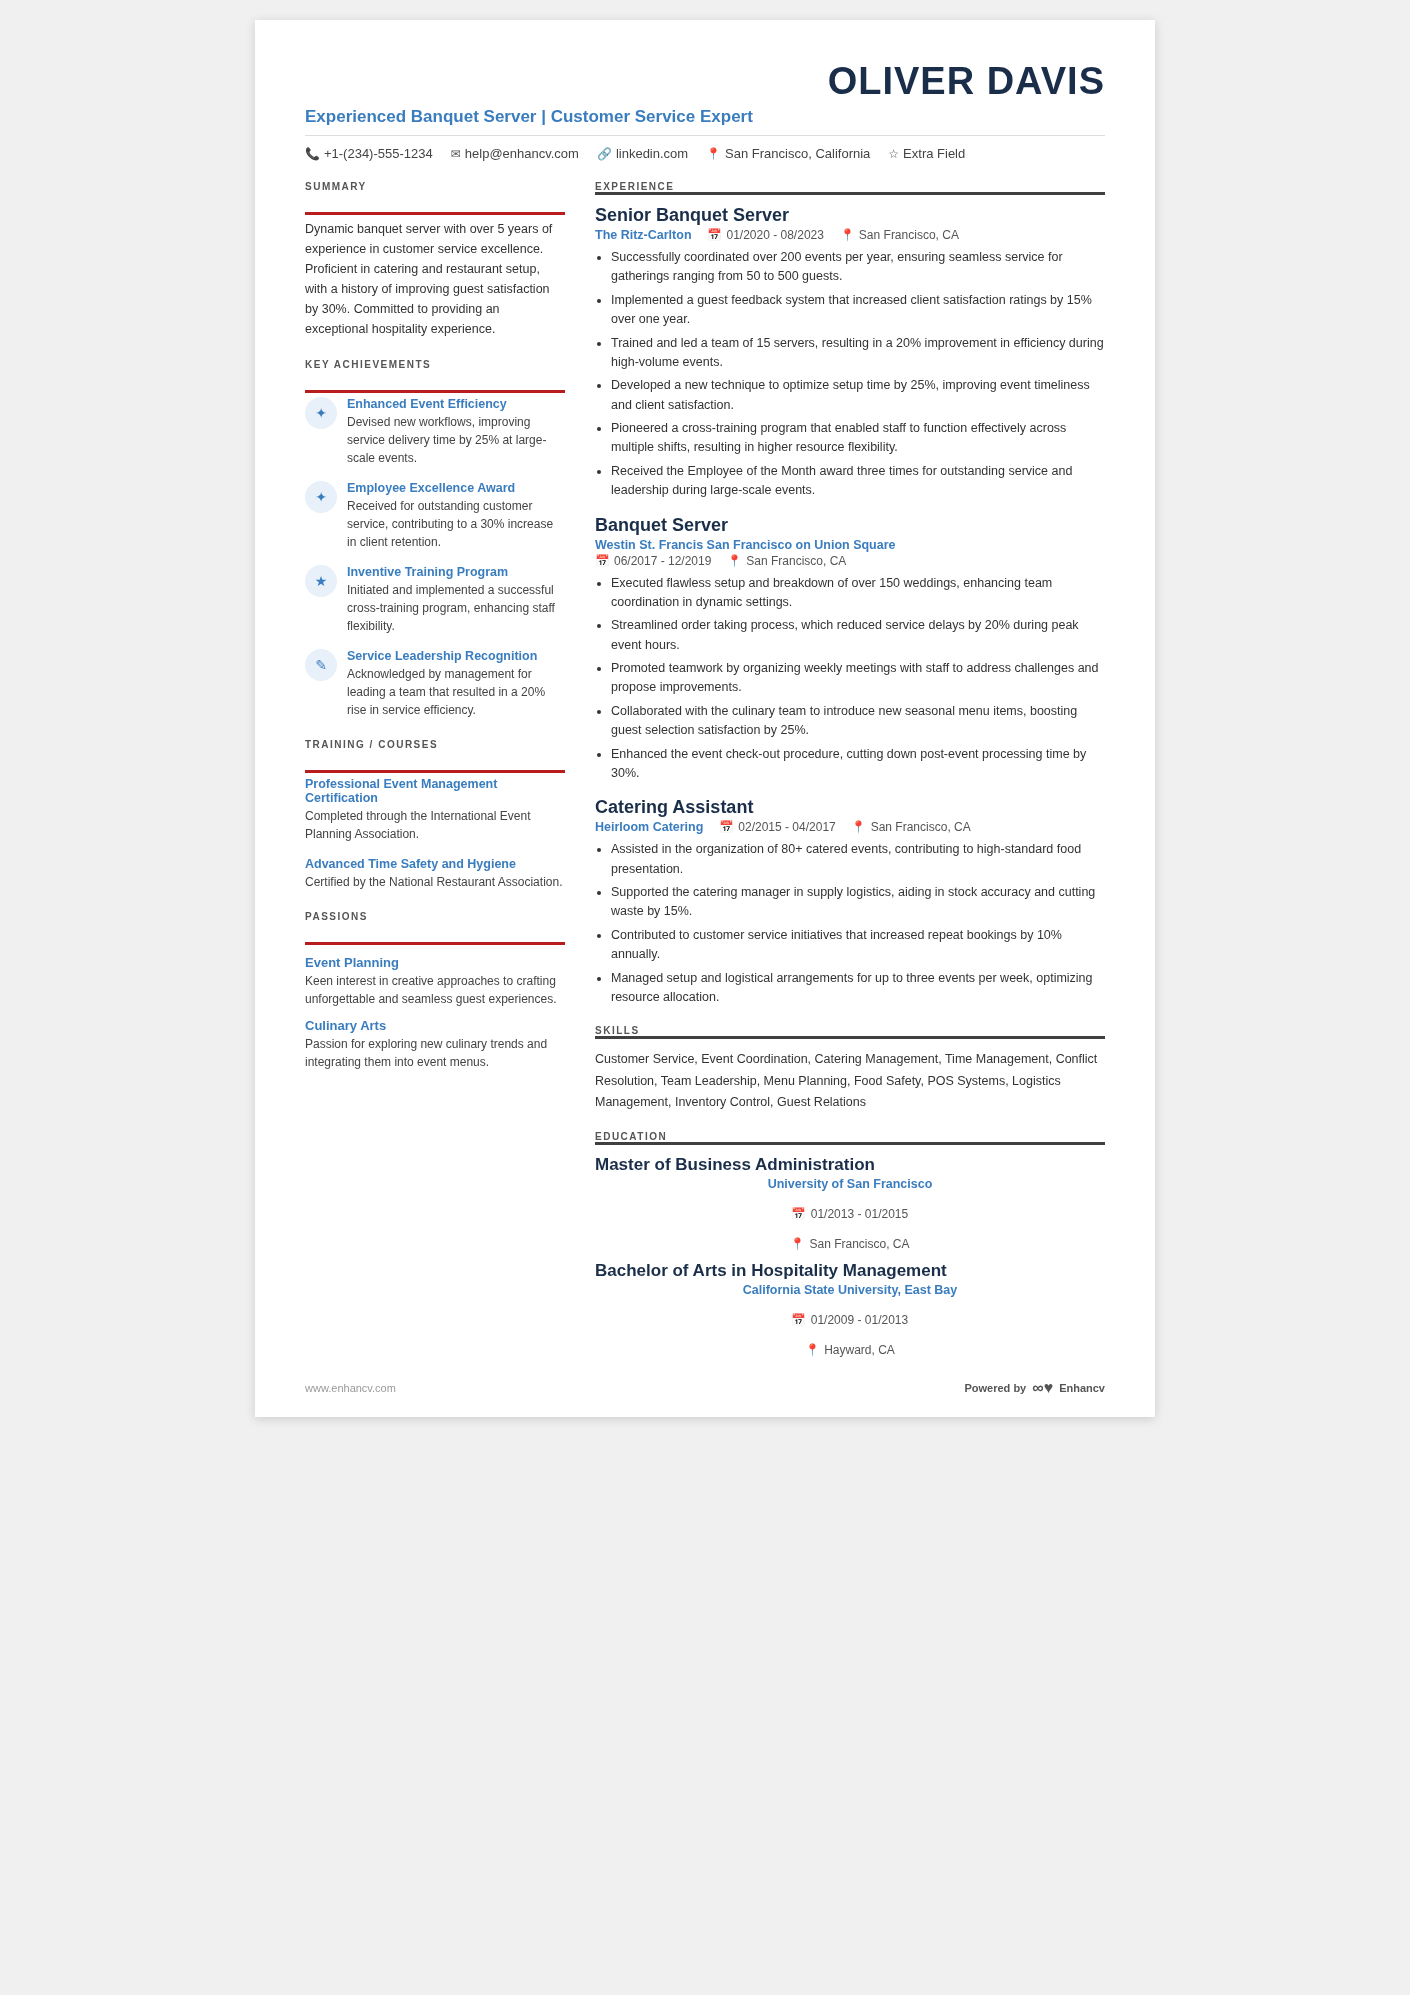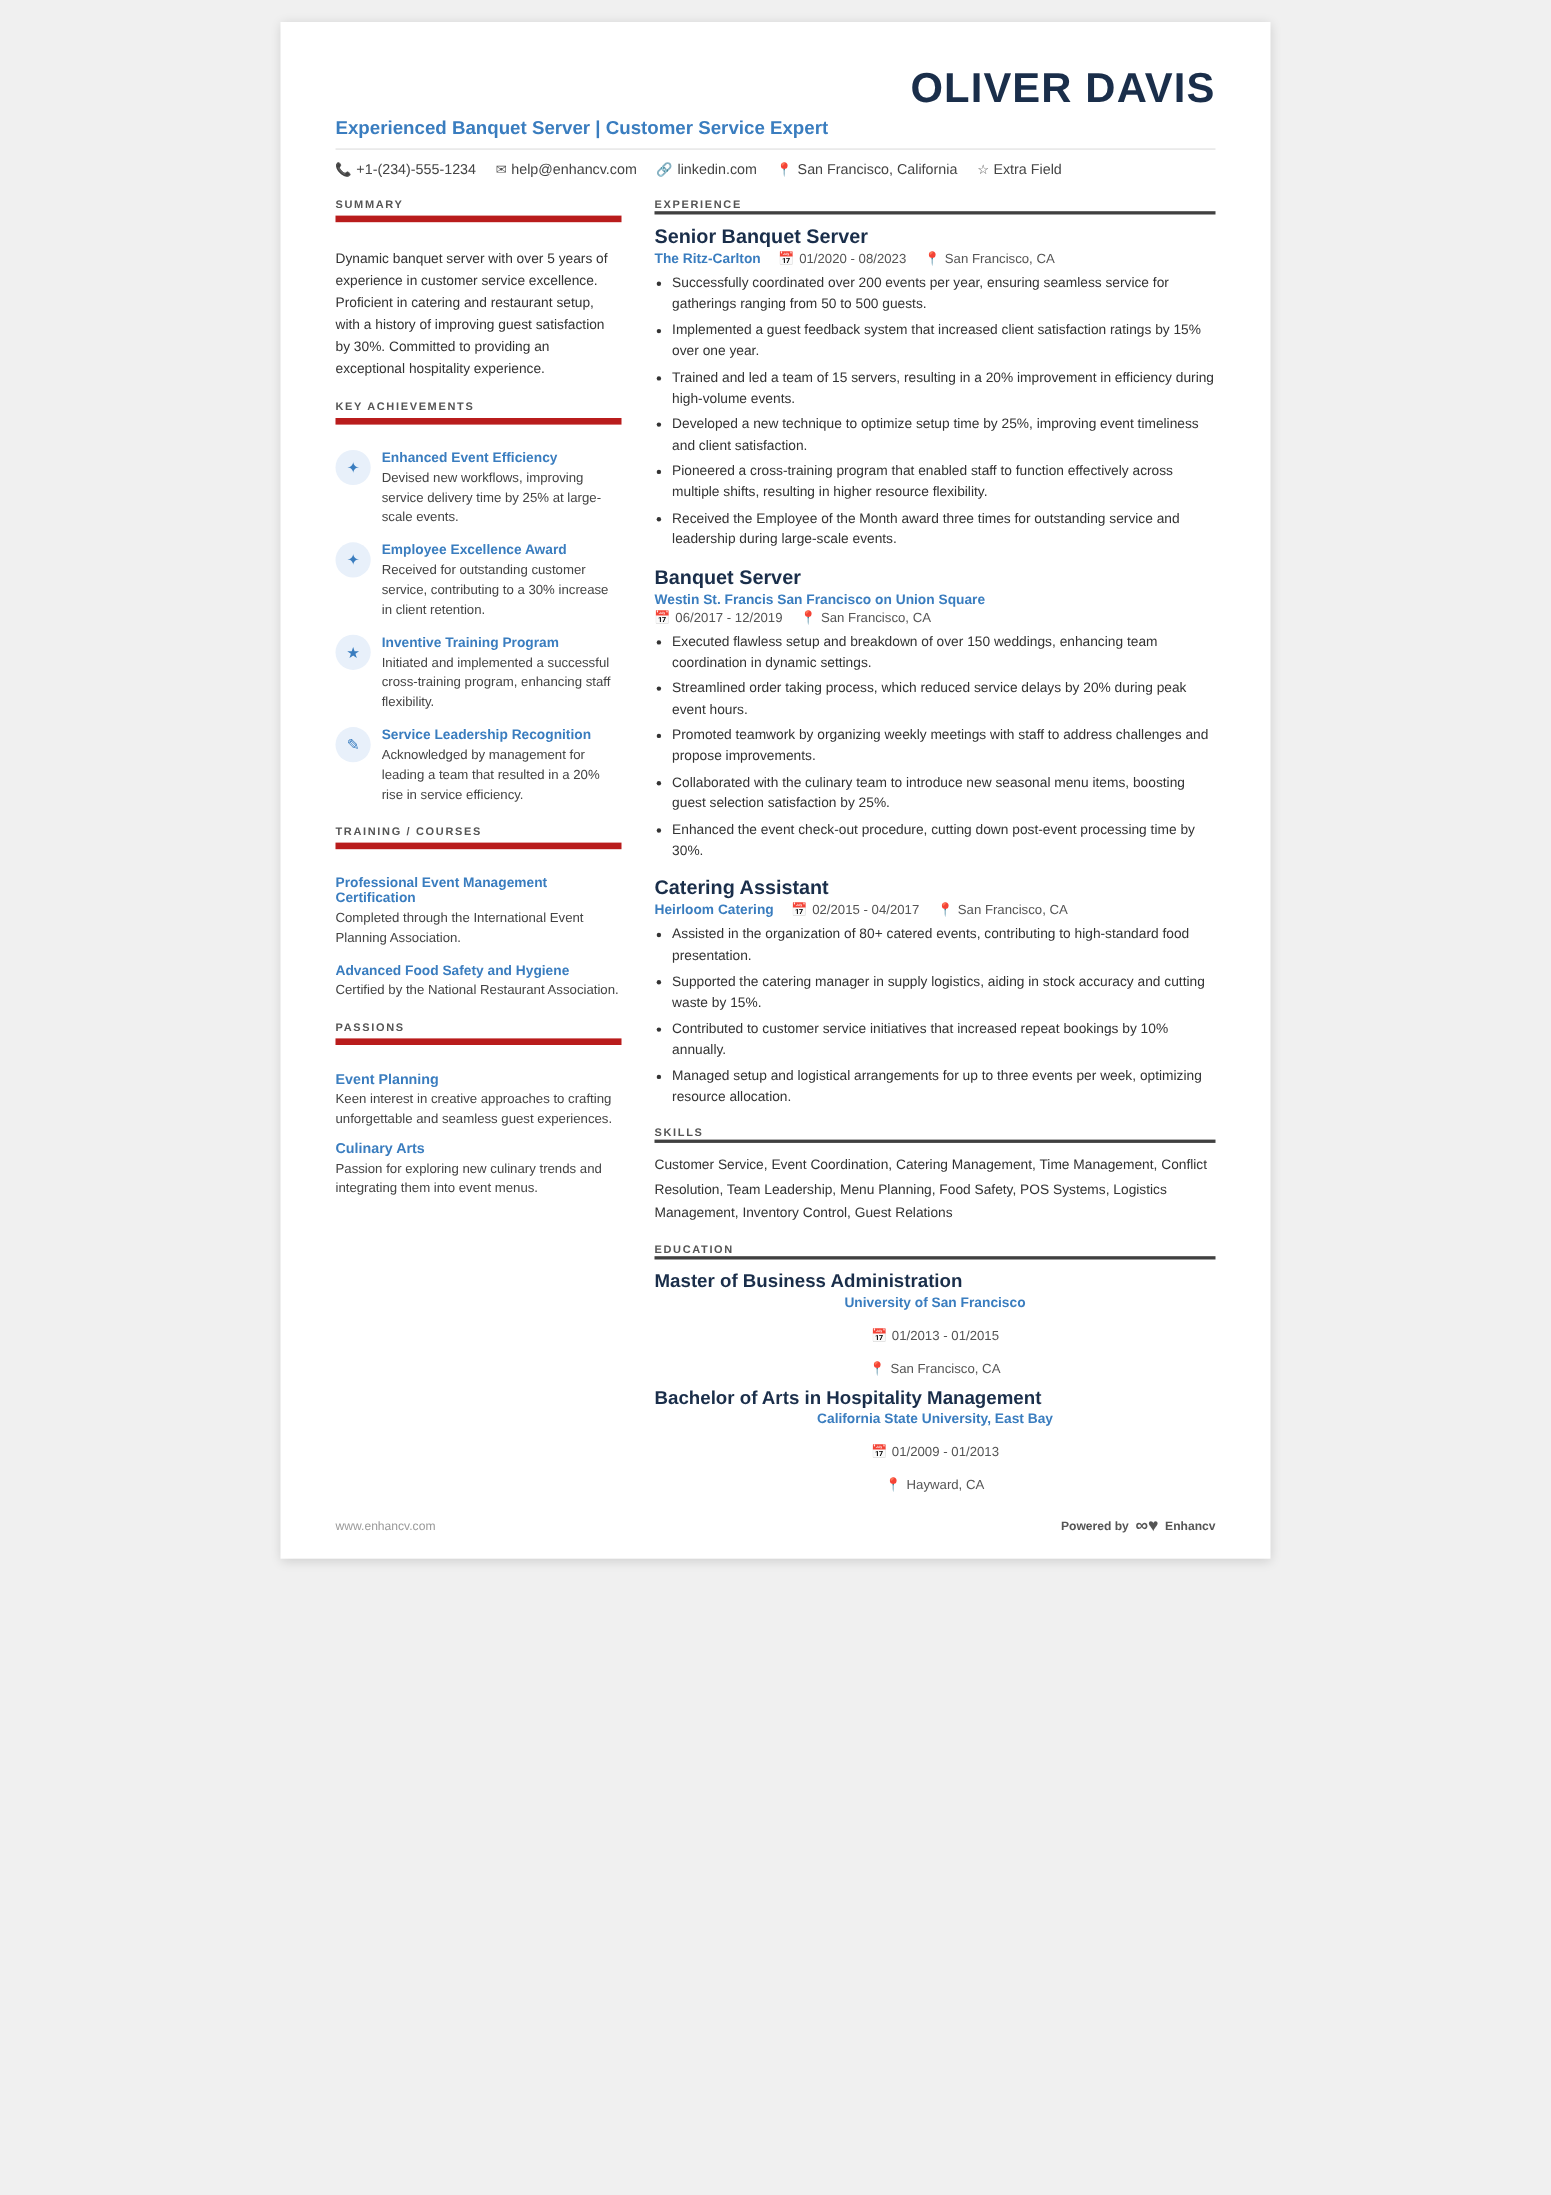--- a/index.html
+++ b/index.html
@@ -63,23 +63,23 @@
     }
     .right-col {
       flex: 1;
     }
     .section-title {
       font-size: 10px;
       font-weight: 700;
       letter-spacing: 1.5px;
       text-transform: uppercase;
       color: #555;
-      border-bottom: 6px solid #b91c1c;
-      padding-bottom: 4px;
-      margin-bottom: 23px;
+      border-bottom: 3px solid #b91c1c;
+      padding-bottom: 20px;
+      margin-bottom: 4px;
       margin-top: 20px;
     }
     .section-title:first-child {
       margin-top: 0;
     }
     .summary-text {
       font-size: 12.5px;
       color: #333;
       line-height: 1.6;
     }
@@ -328,21 +328,21 @@
         </div>
       </div>
 
       <div class="section-title">TRAINING / COURSES</div>
       <div>
         <div class="training-item">
           <div class="training-title">Professional Event Management Certification</div>
           <div class="training-desc">Completed through the International Event Planning Association.</div>
         </div>
         <div class="training-item">
-          <div class="training-title">Advanced Food Safety and Hygiene</div>
+          <div class="training-title">Advanced Time Safety and Hygiene</div>
           <div class="training-desc">Certified by the National Restaurant Association.</div>
         </div>
       </div>
 
       <div class="section-title">PASSIONS</div>
       <div>
         <div>
           <div class="passion-title">Event Planning</div>
           <div class="passion-desc">Keen interest in creative approaches to crafting unforgettable and seamless guest experiences.</div>
         </div>

